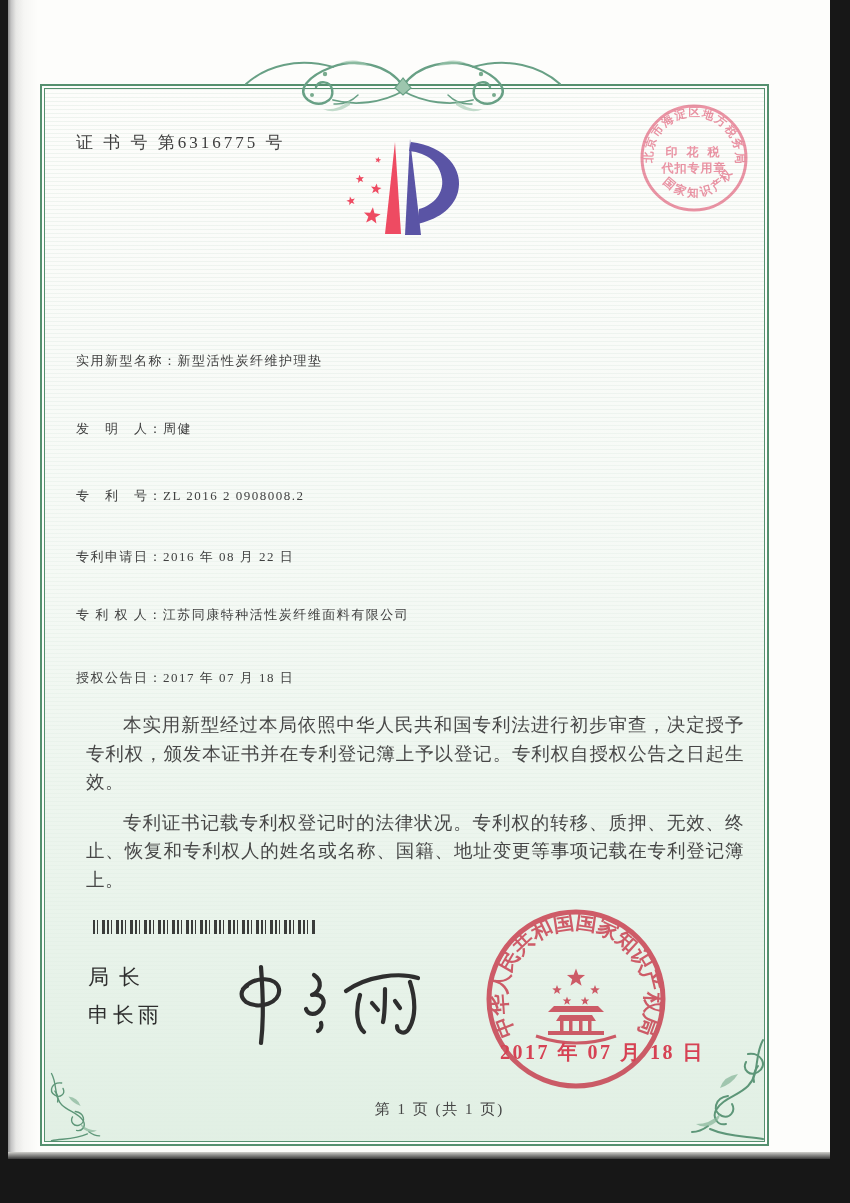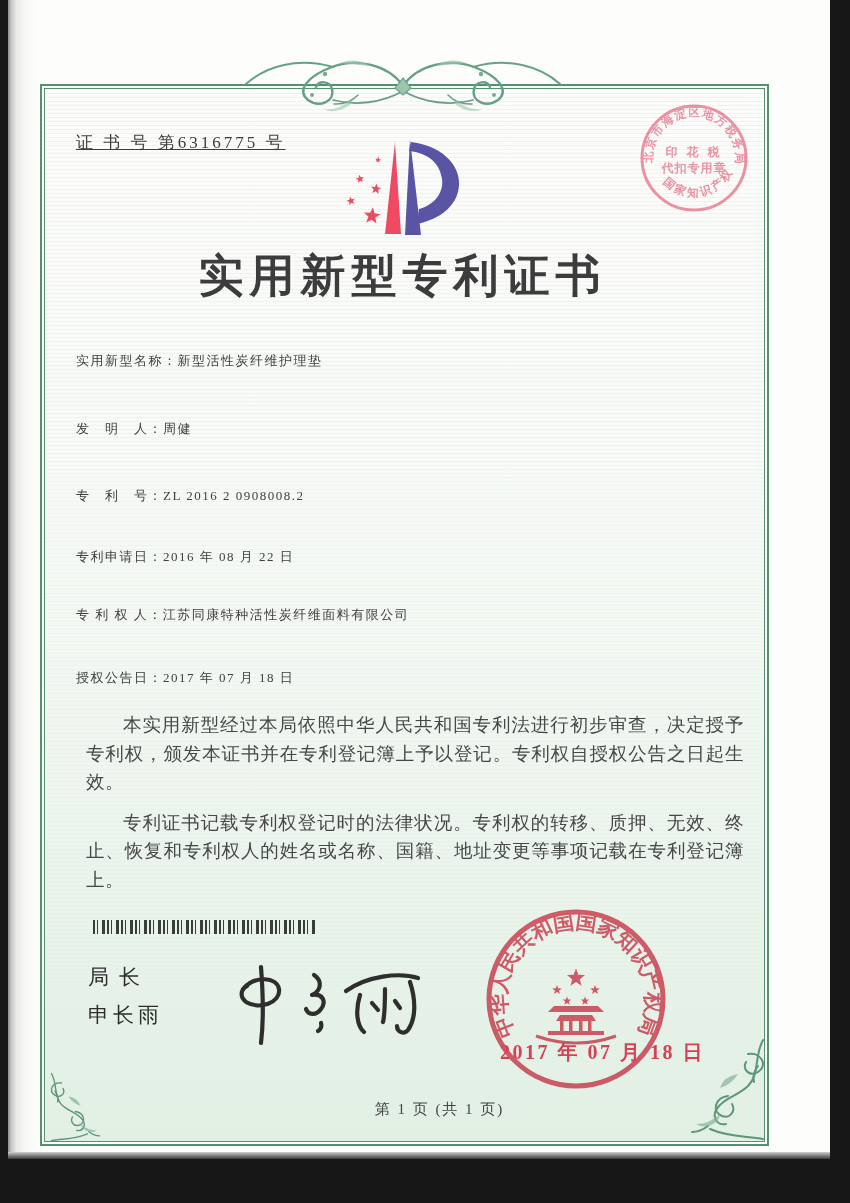--- a/index.html
+++ b/index.html
@@ -7,21 +7,21 @@
         font-family:"Liberation Serif","DejaVu Serif",serif;}
   .paper{position:absolute;left:8px;top:0;width:822px;height:1152px;background:#fdfdfb;}
   .spine{position:absolute;left:0;top:0;width:30px;height:100%;
          background:linear-gradient(90deg,#8e8e8e 0,#c4c4c4 3px,#e8e8e6 8px,#f6f6f4 16px,rgba(255,255,255,0) 30px);}
   .under-page{position:absolute;left:8px;top:1152px;width:822px;height:7px;
          background:linear-gradient(180deg,#cfcfcb,#3a3a3a);}
   .frame{position:absolute;left:32px;top:84px;width:725px;height:1058px;border:2px solid #55906f;}
   .frame-inner{position:absolute;inset:2px;border:1px solid #55906f;
         background:linear-gradient(180deg,rgba(255,255,255,0) 0%,rgba(236,245,238,.45) 45%,rgba(224,239,227,.95) 100%),
         repeating-linear-gradient(180deg,rgba(110,160,130,.10) 0 1px,rgba(255,255,255,0) 1px 4px);}
-  .cert-number{position:absolute;left:68px;top:131px;font-size:17px;letter-spacing:3px;color:#3e3e3e;text-decoration:underline;}
+  .cert-number{position:absolute;left:68px;top:131px;font-size:17px;letter-spacing:3px;color:#3e3e3e;}
   .logo-svg{position:absolute;left:337px;top:134px;width:130px;height:114px;}
   .title{position:absolute;left:32px;width:725px;top:246px;text-align:center;font-size:45px;
          letter-spacing:6px;color:#3c3c3c;font-weight:600;}
   .field{position:absolute;left:68px;font-size:13px;color:#404040;letter-spacing:1.5px;white-space:nowrap;}
   .f0{top:352px}.f1{top:420px}.f2{top:487px}.f3{top:548px}.f4{top:606px}.f5{top:669px}
   .body-text{position:absolute;left:66px;top:699px;width:682px;font-size:18.5px;line-height:28.5px;
          color:#474747;text-align:justify;}
   .body-text p{margin:12px;text-indent:2em;letter-spacing:.5px;}
   .body-text p + p{margin-top:4px;}
   .barcode{position:absolute;left:85px;top:920px;width:222px;height:14px;opacity:.85;
@@ -110,21 +110,20 @@
       <path d="M66,7 C101,11 119,35 113,57 C108,75 91,85 72,89 L74,74 C89,70 99,58 97,44 C95,28 83,18 64,16 Z" fill="#5a54a5"></path>
       <g fill="#ee4b62">
         <use href="#st" xlink:href="#st" transform="translate(33,25) scale(0.32) rotate(12)"></use>
         <use href="#st" xlink:href="#st" transform="translate(15,44) scale(0.44) rotate(-10)"></use>
         <use href="#st" xlink:href="#st" transform="translate(31,54) scale(0.56) rotate(8)"></use>
         <use href="#st" xlink:href="#st" transform="translate(6,66) scale(0.46) rotate(-14)"></use>
         <use href="#st" xlink:href="#st" transform="translate(27,81) scale(0.88) rotate(6)"></use>
       </g>
     </svg>
 
-    <div class="title">实用新型专利证书</div>
 
     <div class="field f0"><span>实用新型名称：</span><span>新型活性炭纤维护理垫</span></div>
     <div class="field f1"><span>发　明　人：</span><span>周健</span></div>
     <div class="field f2"><span>专　利　号：</span><span>ZL 2016 2 0908008.2</span></div>
     <div class="field f3"><span>专利申请日：</span><span>2016 年 08 月 22 日</span></div>
     <div class="field f4"><span>专 利 权 人：</span><span>江苏同康特种活性炭纤维面料有限公司</span></div>
     <div class="field f5"><span>授权公告日：</span><span>2017 年 07 月 18 日</span></div>
 
     <div class="body-text">
       <p>本实用新型经过本局依照中华人民共和国专利法进行初步审查，决定授予专利权，颁发本证书并在专利登记簿上予以登记。专利权自授权公告之日起生效。</p>

